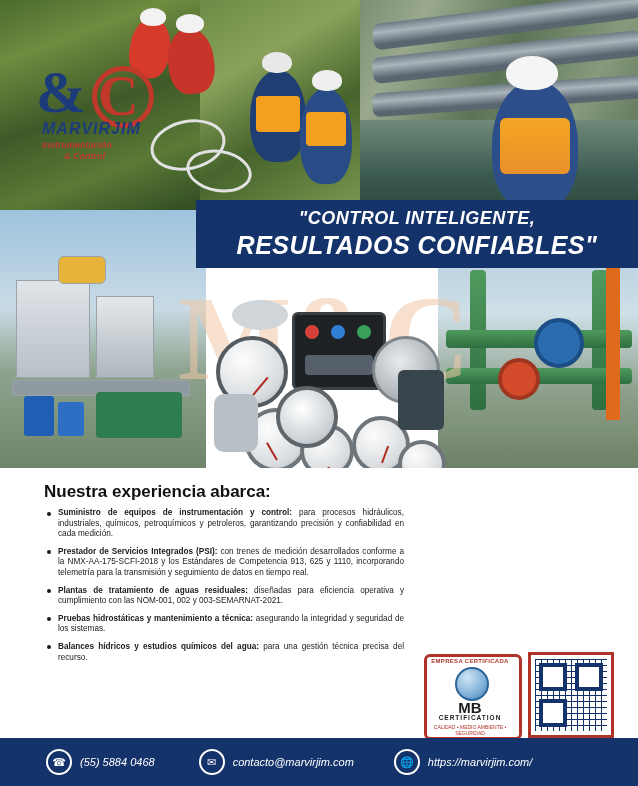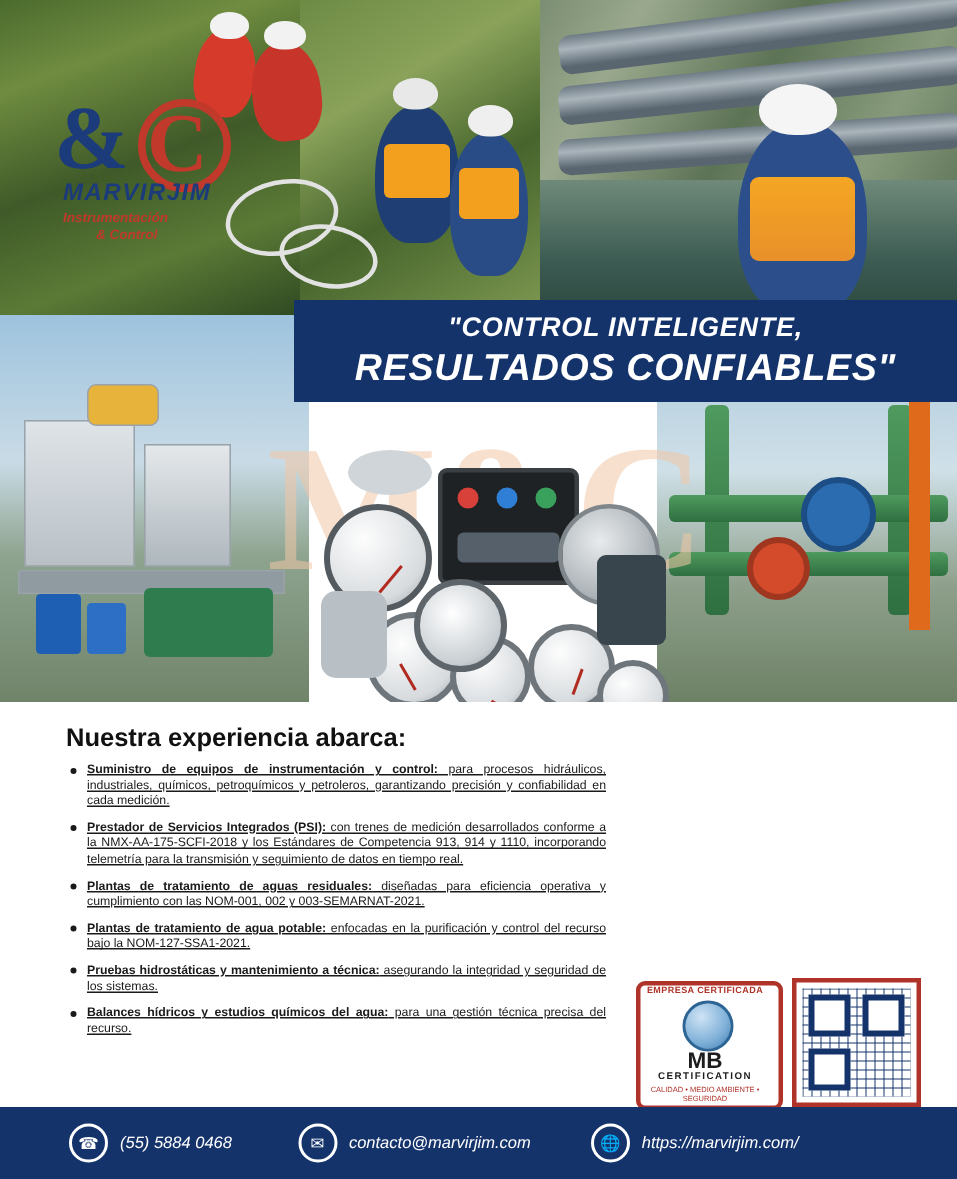--- a/index.html
+++ b/index.html
@@ -117,21 +117,21 @@
   .wm{position:absolute;left:276px;top:386px;width:54px;height:54px;border-radius:50%;
      background:radial-gradient(circle at 40% 35%,#fff,#c8ced2 70%,#8d9498);border:4px solid #5e666b;}
   .watermark{position:absolute;left:206px;top:236px;width:232px;height:206px;color:#f1c7a6;opacity:.55;
      font-size:120px;font-weight:700;font-family:"Liberation Serif",serif;display:flex;align-items:center;
      justify-content:center;letter-spacing:-4px;}
 
   
   .content{position:absolute;left:0;top:468px;width:521px;height:270px;background:#fff;}
   h2.exp-title{position:absolute;left:44px;top:14px;margin:0;font-size:17px;font-weight:700;color:#111;}
   ul.bullets{position:absolute;left:44px;top:40px;width:346px;margin:0;padding:0 0 0 14px;list-style:none;}
-  ul.bullets li{position:relative;font-size:8.2px;line-height:10.6px;color:#1a1a1a;margin-bottom:7px;text-align:justify;text-decoration:underline;}
+  ul.bullets li{position:relative;font-size:8.2px;line-height:10.6px;color:#1a1a1a;margin-bottom:7px;text-align:justify;}
   ul.bullets li:before{content:"";position:absolute;left:-11px;top:3.5px;width:4px;height:4px;border-radius:50%;background:#1a1a1a;}
   ul.bullets b{font-weight:700;}
 
   .right-text{position:absolute;left:418px;top:36px;width:204px;text-align:center;
     font-size:13px;line-height:16.5px;font-weight:700;font-style:italic;color:#15336b;letter-spacing:.2px;}
 
   .badge{position:absolute;left:424px;top:186px;width:92px;height:80px;}
   .badge .outer{position:absolute;left:0;top:0;width:92px;height:80px;border:3px solid #b0332a;border-radius:6px;}
   .badge .ttop{position:absolute;top:4px;left:0;width:92px;text-align:center;font-size:6px;font-weight:700;color:#b0332a;letter-spacing:.3px;}
   .badge .globe{position:absolute;left:31px;top:13px;width:30px;height:30px;border-radius:50%;
@@ -250,23 +250,22 @@
     </div>
   <div class="wm"></div>
   <div class="meter"></div>
   <div class="f3" style="position:absolute;"></div>
 
   <div class="content">
     <h2 class="exp-title">Nuestra experiencia abarca:</h2>
 
     <ul class="bullets">
       <li><b>Suministro de equipos de instrumentación y control:</b><span> para procesos hidráulicos, industriales, químicos, petroquímicos y petroleros, garantizando precisión y confiabilidad en cada medición.</span></li>
-      <li><b>Prestador de Servicios Integrados (PSI):</b><span> con trenes de medición desarrollados conforme a la NMX-AA-175-SCFI-2018 y los Estándares de Competencia 913, 914 y 1110, incorporando telemetría para la transmisión y seguimiento de datos en tiempo real.</span></li>
+      <li><b>Prestador de Servicios Integrados (PSI):</b><span> con trenes de medición desarrollados conforme a la NMX-AA-175-SCFI-2018 y los Estándares de Competencia 913, 625 y 1110, incorporando telemetría para la transmisión y seguimiento de datos en tiempo real.</span></li>
       <li><b>Plantas de tratamiento de aguas residuales:</b><span> diseñadas para eficiencia operativa y cumplimiento con las NOM-001, 002 y 003-SEMARNAT-2021.</span></li>
-      <li><b>Plantas de tratamiento de agua potable:</b><span> enfocadas en la purificación y control del recurso bajo la NOM-127-SSA1-2021.</span></li>
       <li><b>Pruebas hidrostáticas y mantenimiento a técnica:</b><span> asegurando la integridad y seguridad de los sistemas.</span></li>
       <li><b>Balances hídricos y estudios químicos del agua:</b><span> para una gestión técnica precisa del recurso.</span></li>
     </ul>
 
 
     <div class="badge">
       <div class="outer"></div>
       <div class="ttop">EMPRESA CERTIFICADA</div>
       <div class="globe"></div>
       <div class="mb">MB</div>

